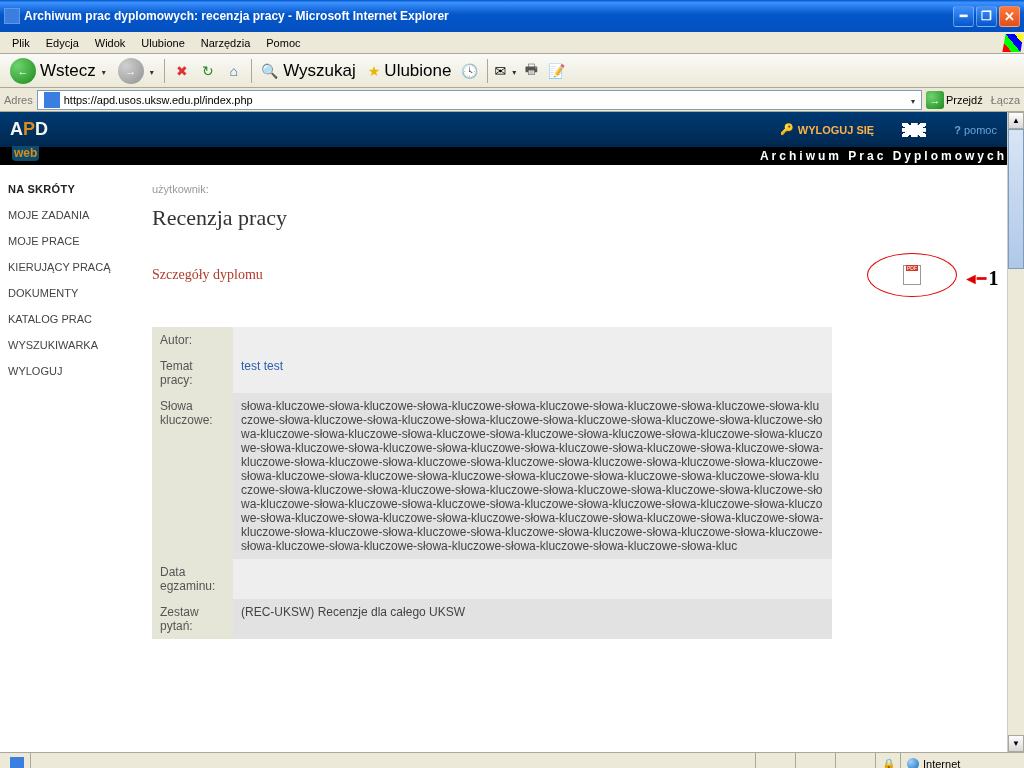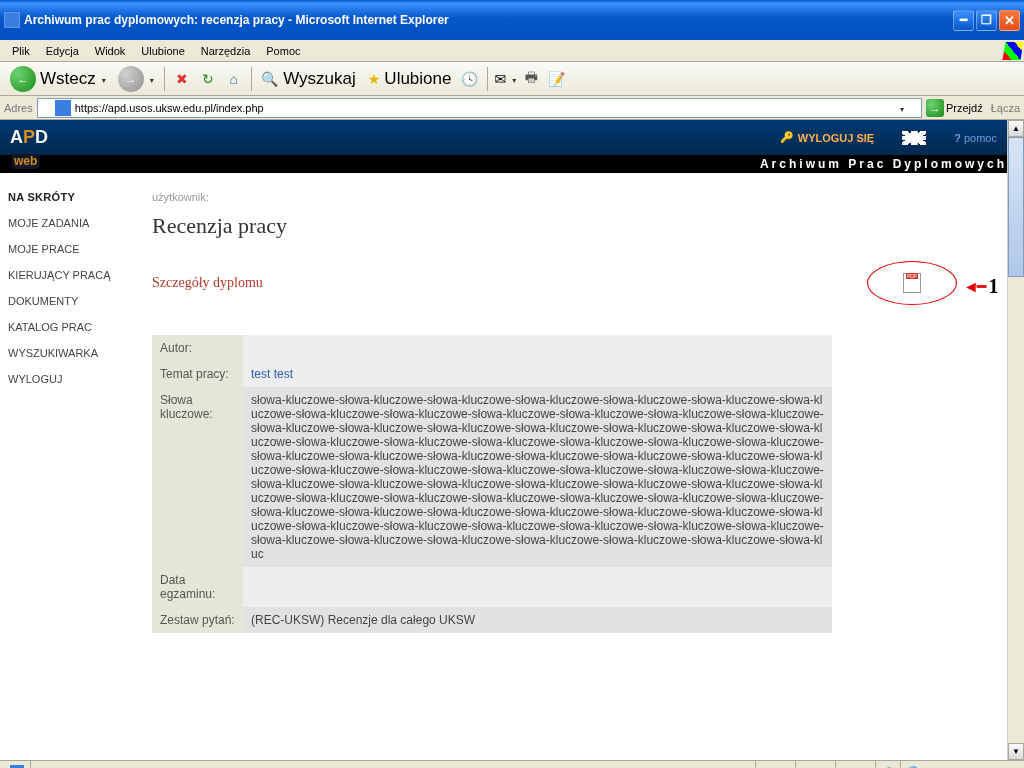--- a/index.html
+++ b/index.html
@@ -1,19 +1,19 @@
 <!DOCTYPE html>
 <html><head>
 <meta charset="utf-8">
 <style>
 * { margin: 0; padding: 0; box-sizing: border-box; }
 body { font-family: Tahoma, Verdana, sans-serif; font-size: 11px; background: #ece9d8; overflow: hidden; width: 1024px; height: 768px; }
 
 
-.titlebar { background: linear-gradient(to bottom, #0058c6 0%, #3d91ff 8%, #0456c9 45%, #0450c0 100%); height: 40px; display: flex; align-items: center; padding: 0 4px; color: white; font-size: 12px; }
+.titlebar { background: linear-gradient(to bottom, #0058c6 0%, #3d91ff 8%, #0456c9 45%, #0450c0 100%); height: 32px; display: flex; align-items: center; padding: 0 4px; color: white; font-size: 12px; }
 .titlebar .icon { width: 16px; height: 16px; background: #3a7fe0; margin-right: 4px; border: 1px solid #fff3; }
 .titlebar .title { flex: 1; font-weight: bold; }
 .titlebar .btns { display: flex; gap: 2px; }
 .titlebar .btn { width: 21px; height: 21px; border-radius: 3px; display: flex; align-items: center; justify-content: center; font-weight: bold; font-family: Arial; }
 .titlebar .min,.titlebar .max { background: linear-gradient(to bottom,#3d91ff,#0456c9); border:1px solid #fff5; }
 .titlebar .close { background: linear-gradient(to bottom,#ff7a3c,#e04f1a); border:1px solid #fff5; color:white; font-size:13px; }
 
 
 .menubar { background: #ece9d8; height: 22px; display: flex; align-items: center; padding: 0 4px; border-bottom: 1px solid #aca899; position: relative; }
 .menubar .item { padding: 2px 8px; cursor: default; }
@@ -26,21 +26,21 @@
 .toolbar .back { background: radial-gradient(circle at 30% 30%, #6fd36f, #1a8a1a); }
 .toolbar .fwd { background: radial-gradient(circle at 30% 30%, #d0d0d0, #909090); }
 .toolbar .sep { width:1px; height:24px; background:#aca899; margin:0 2px; }
 .toolbar .sq { width:22px; height:22px; display:flex; align-items:center; justify-content:center; }
 .toolbar .tlabel { font-size:17px; }
 .dropdown-arrow::after { content:"▾"; font-size:8px; margin-left:2px; color:#333; }
 
 
 .addressbar { background:#ece9d8; height:24px; display:flex; align-items:center; padding:0 4px; border-bottom:1px solid #aca899; }
 .addressbar .lbl { color:#777; margin-right:4px; }
-.addressbar .addr { flex:1; background:white; border:1px solid #7f9db9; height:20px; display:flex; align-items:center; padding:0 17px; }
+.addressbar .addr { flex:1; background:white; border:1px solid #7f9db9; height:20px; display:flex; align-items:center; padding:0 6px; }
 .addressbar .addr .ico { width:16px; height:16px; background:#3a7fe0; margin-right:4px; }
 .addressbar .gobtn { display:flex; align-items:center; margin-left:4px; gap:2px; }
 .addressbar .goicon { width:18px; height:18px; background: radial-gradient(circle at 30% 30%,#6fd36f,#1a8a1a); border-radius:3px; color:white; display:flex; align-items:center; justify-content:center; }
 .addressbar .linkslbl { margin-left:8px; color:#777; }
 
 
 .page { height: calc(768px - 26px - 22px - 34px - 24px - 22px); display:flex; flex-direction:column; background:white; position:relative; }
 .page-scroll { position:absolute; right:0; top:0; width:17px; height:100%; background:#ece9d8; border-left:1px solid #ccc; }
 .page-scroll .up,.page-scroll .down{height:17px;background:linear-gradient(#fdfdfd,#d8d8d8);border:1px solid #aca899;display:flex;align-items:center;justify-content:center;font-size:8px;}
 .page-scroll .thumb{height:140px;background:linear-gradient(#d8e5f5,#b0c8e8);border:1px solid #7f9db9;margin-top:0;}
@@ -52,21 +52,21 @@
 .apd-logo .a{color:#f5f5f0;} .apd-logo .p{color:#d98c1a;} .apd-logo .d{color:#f5f5f0;}
 .apd-top .spacer{flex:1;}
 .apd-top .logout{ color:#ffb24a; font-size:11px; font-weight:bold; display:flex; align-items:center; gap:4px; cursor:pointer;}
 .apd-top .flag{ width:24px; height:14px; background:linear-gradient(to bottom,#00247d 33%,#fff 33% 66%,#cf142b 66%); background: #012169; position:relative; margin:0 28px; cursor:pointer;}
 .apd-top .flag::before{content:"";position:absolute;inset:0;background:linear-gradient(to bottom right,transparent 40%,white 40% 60%,transparent 60%),linear-gradient(to bottom left,transparent 40%,white 40% 60%,transparent 60%);}
 .apd-top .flag::after{content:"";position:absolute;inset:0;background:linear-gradient(white,white) center/100% 28% no-repeat,linear-gradient(white,white) center/28% 100% no-repeat,linear-gradient(#cf142b,#cf142b) center/100% 16% no-repeat,linear-gradient(#cf142b,#cf142b) center/16% 100% no-repeat;}
 .apd-top .pomoc{ color:#6aa2d8; font-size:11px; cursor:pointer;}
 .apd-top .pomoc b{color:#6aa2d8;}
 
 .apd-band { background:black; color:white; text-align:right; font-weight:bold; letter-spacing:3px; font-size:12px; padding:2px 0; }
-.apd-web { color:#d98c1a; font-size:12px; font-weight:bold; position:relative; left:12px; top:-1px; background:#0f172a; display:inline-block; padding:0 2px 1px 2px; border-bottom-left-radius:4px; border-bottom-right-radius:4px;}
+.apd-web { color:#d98c1a; font-size:12px; font-weight:bold; position:relative; left:12px; top:-1px; background:#0c4a6e; display:inline-block; padding:0 2px 1px 2px; border-bottom-left-radius:4px; border-bottom-right-radius:4px;}
 .apd-webwrap{background:black;height:0;}
 
 
 .apd-body { display:flex; height: calc(100% - 32px - 18px); }
 .sidebar { width:150px; padding:18px 8px; font-size:11px; background:white; }
 .sidebar .head { font-weight:bold; color:#222; margin-bottom:14px; letter-spacing:0.3px;}
 .sidebar .link { color:#444; margin-bottom:14px; cursor:pointer; }
 .main { flex:1; padding:18px 10px 0 2px; background:white; }
 .main .userline{ color:#999; font-size:11px; margin-bottom:10px;}
 .main h1 { font-size:22px; font-weight:normal; color:#333; margin-bottom:22px; font-family: Georgia, serif;}
@@ -76,21 +76,21 @@
 .pdf-oval{ width:90px; height:44px; border:1px solid #e00000; border-radius:50%; display:flex; align-items:center; justify-content:center;}
 .pdf-icon{ width:18px; height:20px; background:#fff; border:1px solid #999; position:relative;}
 .pdf-icon::before{content:"";position:absolute;top:-1px;left:2px;right:2px;height:6px;background:#d03a2a;}
 .pdf-icon::after{content:"PDF";position:absolute;top:-1px;left:0;right:0;font-size:5px;color:white;text-align:center;}
 .arrow1{ position:absolute; left:96px; top:14px; display:flex; align-items:center; gap:4px;}
 .arrow1 .ar{color:#e00000;font-size:16px;letter-spacing:-2px;}
 .arrow1 .num{font-weight:bold; font-size:20px; font-family: Georgia,serif; color:black;}
 
 table.details { width: 680px; border-collapse: collapse; font-size:12px; }
 table.details td { padding:6px 8px; vertical-align:top; }
-table.details td.lab { background:#e6e6d8; width:91px; color:#555; }
+table.details td.lab { background:#e6e6d8; width:81px; color:#555; }
 table.details td.val { background:#eeeeee; color:#444; }
 table.details tr.alt td.val{ background:#e2e2e2; }
 .topic-link{ color:#2a5db0; }
 
 
 .statusbar { height:22px; background:#ece9d8; border-top:1px solid #aca899; display:flex; align-items:center; padding:0 4px; font-size:11px; }
 .statusbar .cell{ border-left:1px solid #aca899; padding:0 6px; height:100%; display:flex; align-items:center;}
 .statusbar .cell:first-child{border-left:none; flex:0 0 auto;}
 .statusbar .stretch{flex:1;}
 .statusbar .lock{width:12px;height:12px; color:#c9a227;}

